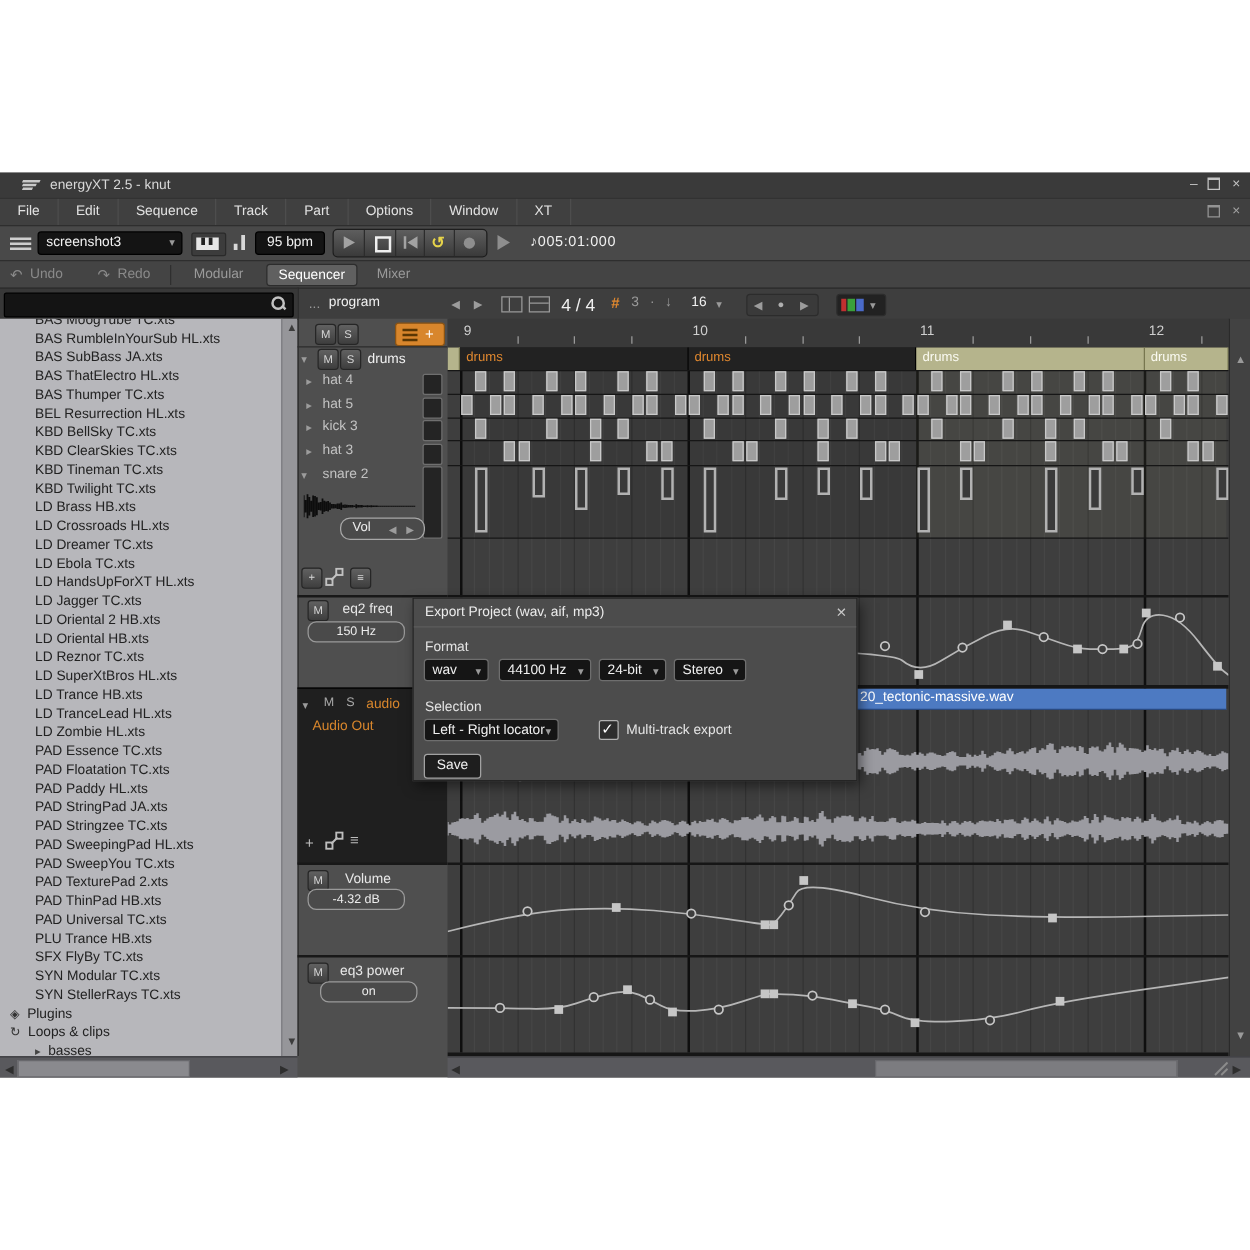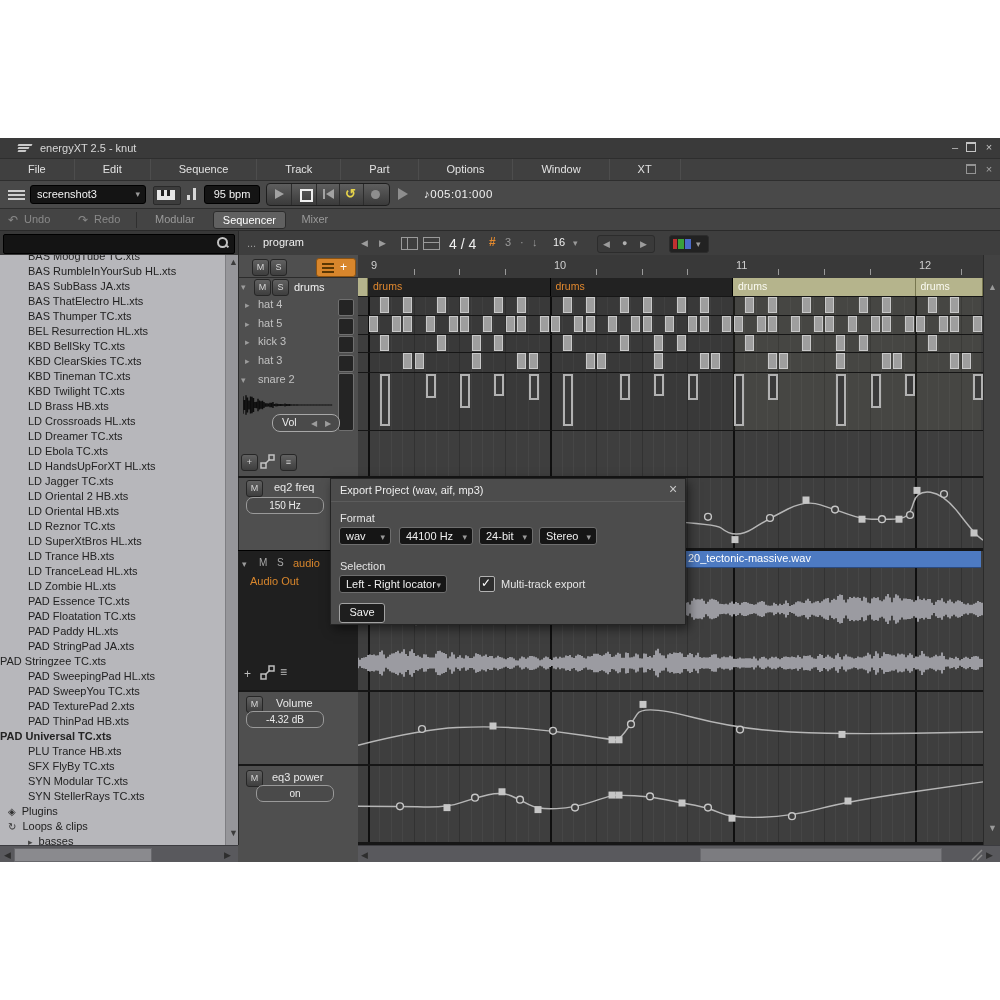--- a/index.html
+++ b/index.html
@@ -1,21 +1,21 @@
 <!DOCTYPE html>
 <html><head>
 <meta charset="utf-8">
 <style>
   html,body{margin:0;padding:0;background:#fff;width:1000px;height:1000px;font-family:"Liberation Sans",sans-serif;}
   .abs{position:absolute;}
   #app{position:absolute;left:0;top:138px;width:1000px;height:724px;background:#4f4f4f;overflow:hidden;}
   
   #titlebar{left:0;top:0;width:1000px;height:20px;background:#3a3a3a;color:#d8d8d8;font-size:11px;}
   #menubar{left:0;top:20px;width:1000px;height:22px;background:#404040;border-top:1px solid #2e2e2e;}
-  .menuitem{display:inline-block;padding:0 28px;line-height:21px;color:#e2e2e2;font-size:11px;border-right:1px solid rgba(255,255,255,.07);}
+  .menuitem{display:inline-block;padding:0 14px;line-height:21px;color:#e2e2e2;font-size:11px;border-right:1px solid rgba(255,255,255,.07);}
   #toolbar{left:0;top:42px;width:1000px;height:28px;background:#494949;border-top:1px solid #2e2e2e;}
   #tabrow{left:0;top:70px;width:1000px;height:22px;background:#444;border-top:1px solid #2e2e2e;}
   .blackbox{background:#141414;border:1px solid #000;border-radius:3px;color:#f2f2f2;font-size:11px;}
   .tri{width:0;height:0;}
   .mbtn{position:absolute;width:15px;height:15px;border-radius:3px;background:linear-gradient(#616161,#3e3e3e);border:1px solid #262626;color:#d6d6d6;font-size:9px;text-align:center;line-height:14px;}
   .valbox{position:absolute;height:15px;border:1px solid #9a9a9a;border-radius:7px;background:#4a4a4a;color:#ececec;font-size:10px;text-align:center;line-height:15px;}
   .tracklabel{position:absolute;color:#c2c2c2;font-size:11px;}
   .levelbar{position:absolute;width:14px;background:#242424;border:1px solid #6f6f6f;border-radius:2px;}
   .arrowglyph{position:absolute;color:#9c9c9c;font-size:9px;}
   
@@ -154,26 +154,26 @@
         <div class="bitem" style="top: 249px; padding-left: 28px;">LD Oriental HB.xts</div>
         <div class="bitem" style="top: 264px; padding-left: 28px;">LD Reznor TC.xts</div>
         <div class="bitem" style="top: 279px; padding-left: 28px;">LD SuperXtBros HL.xts</div>
         <div class="bitem" style="top: 294px; padding-left: 28px;">LD Trance HB.xts</div>
         <div class="bitem" style="top: 309px; padding-left: 28px;">LD TranceLead HL.xts</div>
         <div class="bitem" style="top: 324px; padding-left: 28px;">LD Zombie HL.xts</div>
         <div class="bitem" style="top: 339px; padding-left: 28px;">PAD Essence TC.xts</div>
         <div class="bitem" style="top: 354px; padding-left: 28px;">PAD Floatation TC.xts</div>
         <div class="bitem" style="top: 369px; padding-left: 28px;">PAD Paddy HL.xts</div>
         <div class="bitem" style="top: 384px; padding-left: 28px;">PAD StringPad JA.xts</div>
-        <div class="bitem" style="top: 399px; ">PAD Stringzee TC.xts</div>
+        <div class="bitem" style="top: 399px; padding-left: 28px;">PAD Stringzee TC.xts</div>
         <div class="bitem" style="top: 414px; padding-left: 28px;">PAD SweepingPad HL.xts</div>
         <div class="bitem" style="top: 429px; padding-left: 28px;">PAD SweepYou TC.xts</div>
         <div class="bitem" style="top: 444px; padding-left: 28px;">PAD TexturePad 2.xts</div>
         <div class="bitem" style="top: 459px; padding-left: 28px;">PAD ThinPad HB.xts</div>
-        <div class="bitem" style="top: 474px;  font-weight: bold;">PAD Universal TC.xts</div>
+        <div class="bitem" style="top: 474px; padding-left: 28px;">PAD Universal TC.xts</div>
         <div class="bitem" style="top: 489px; padding-left: 28px;">PLU Trance HB.xts</div>
         <div class="bitem" style="top: 504px; padding-left: 28px;">SFX FlyBy TC.xts</div>
         <div class="bitem" style="top: 519px; padding-left: 28px;">SYN Modular TC.xts</div>
         <div class="bitem" style="top: 534px; padding-left: 28px;">SYN StellerRays TC.xts</div>
         <div class="bitem" style="top: 549px;"><span style="padding: 0px 6px 0px 8px; color: rgb(51, 51, 51); font-size: 10px;">◈</span>Plugins</div>
         <div class="bitem" style="top: 564px;"><span style="padding: 0px 6px 0px 8px; color: rgb(51, 51, 51); font-size: 10px;">↻</span>Loops &amp; clips</div>
         <div class="bitem" style="top: 579px;"><span style="padding: 0px 6px 0px 28px; color: rgb(68, 68, 68); font-size: 9px;">▸</span>basses</div>
       </div>
 
   <div class="abs" style="left:225px;top:117px;width:13px;height:590px;background:#96969a;border-left:1px solid #7e7e82;">

